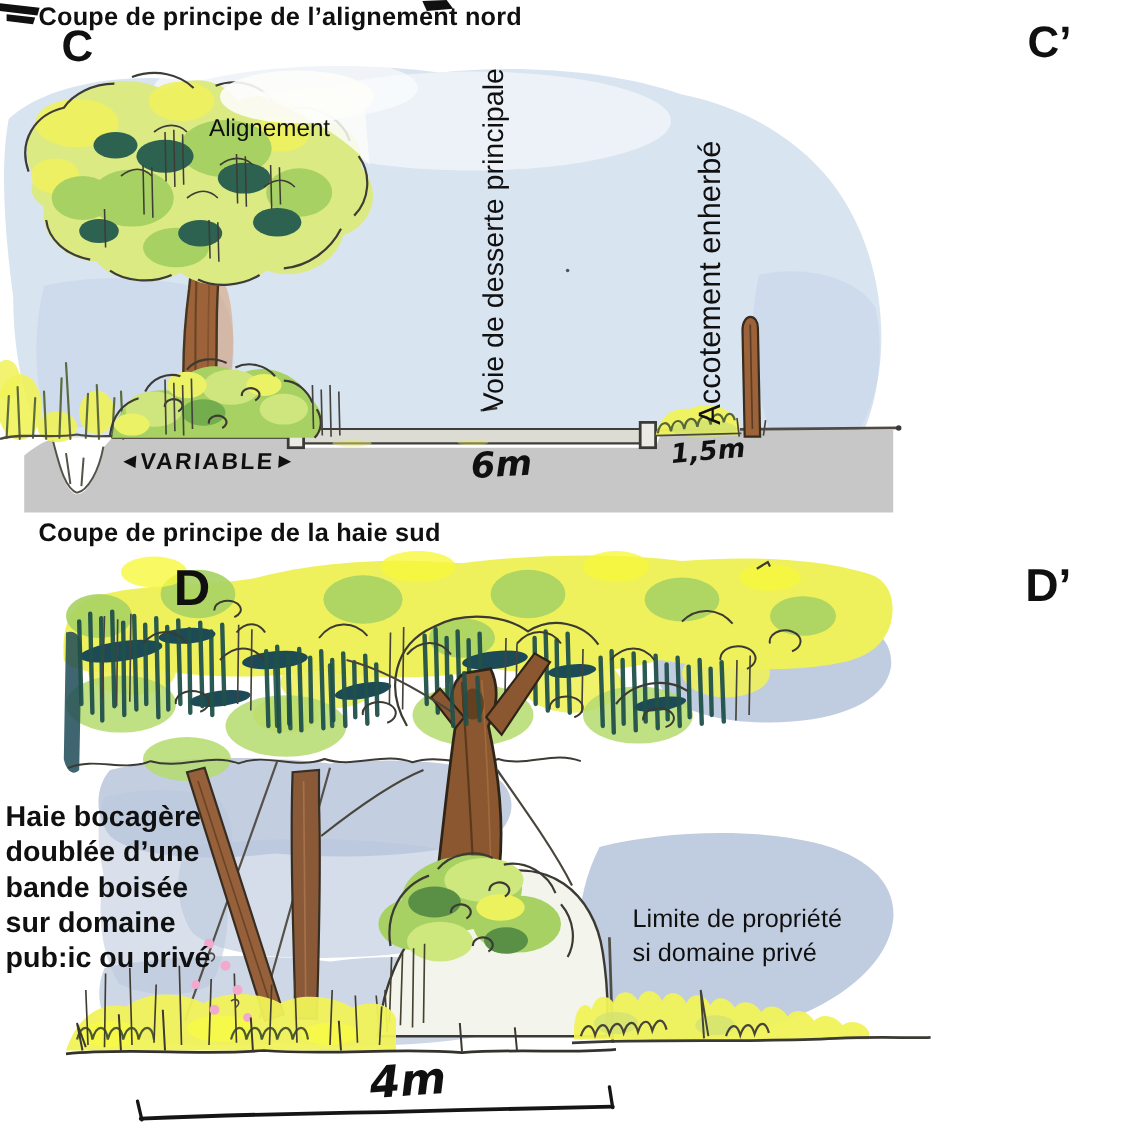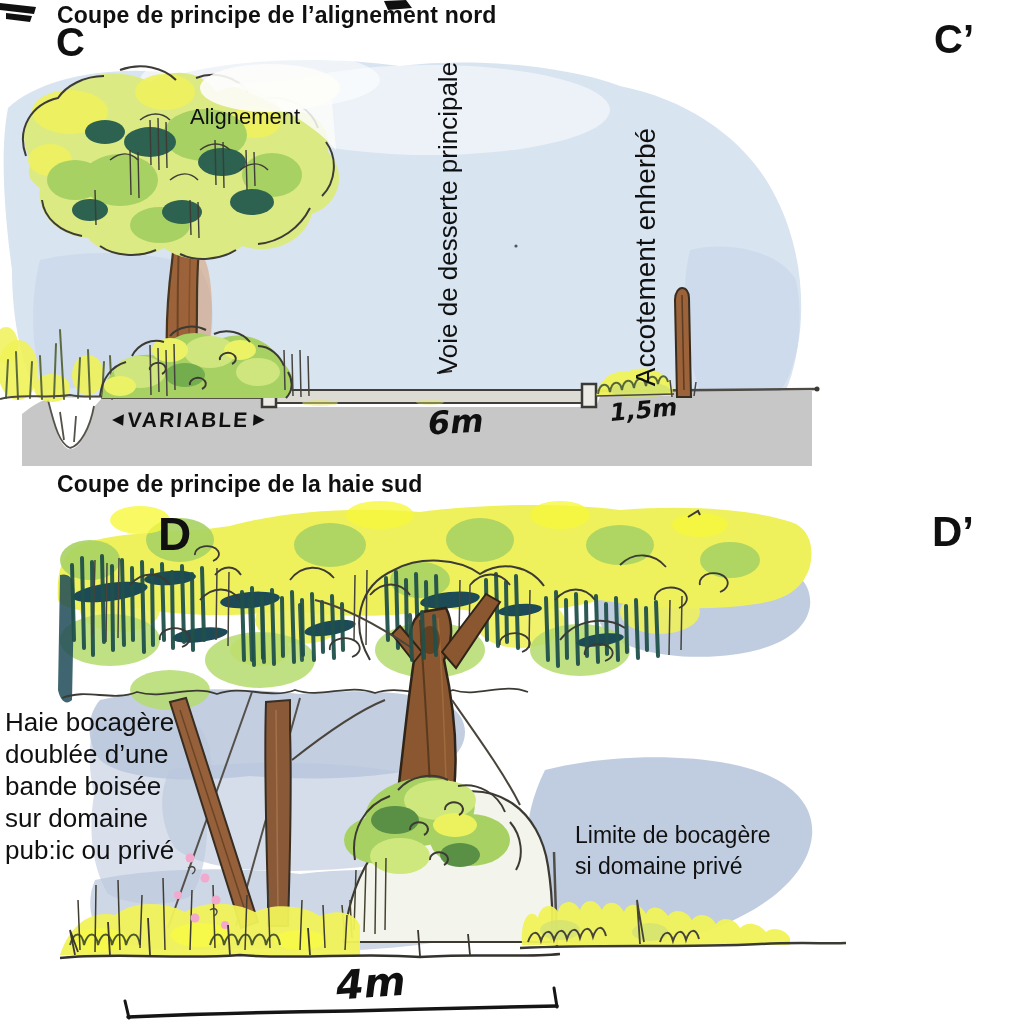--- a/index.html
+++ b/index.html
@@ -1,20 +1,20 @@
 <!DOCTYPE html>
 <html style="--ink: #1a1a1a; --sketch_line: #3e3c36; --canopy_yellow: #eef15c; --leaf_light: #dcea84; --leaf_green: #a7d163; --leaf_dark: #2d6150; --navy_green: #1d4a57; --trunk_brown: #9c6239; --sky_blue: #d9e4f1; --wash_blue: #b9c6dc; --ground_gray: #c7c7c7; --road_gray: #dcdcd5; --grass_yellow: #f0f258; --flower_pink: #f3a9ce;"><head>
 <meta charset="utf-8">
 <style>
   html,body{margin:0;padding:0;background:#ffffff;}
   #stage{position:relative;width:1030px;height:1030px;background:#ffffff;overflow:hidden;
          font-family:"Liberation Sans",sans-serif;}
   #stage svg{position:absolute;left:0;top:0;}
   .t{position:absolute;color:#101010;line-height:1.15;}
-  .title{font-weight:700;font-size:23px;letter-spacing:.2px;margin-left:22px;}
+  .title{font-weight:700;font-size:23px;letter-spacing:.2px;}
   .marker{font-weight:700;}
   .lbl{font-size:22px;}
   .pre{white-space:pre-line;}
   .vlbl{white-space:nowrap;transform:translate(-50%,-50%) rotate(-90deg);}
   .hand{font-family:"DejaVu Sans",sans-serif;font-weight:700;font-style:italic;}
   .handcaps{font-weight:700;font-size:21px;letter-spacing:2px;transform:skewX(-4deg);
             display:flex;align-items:center;gap:4px;}
   .handcaps .arr{font-family:"DejaVu Sans",sans-serif;font-size:15px;letter-spacing:0;}
 </style>
 </head>
@@ -331,23 +331,23 @@
   <span>VARIABLE</span>
   <span class="arr">▶</span>
 </div>
 <div class="t hand" style="left:428px;top:404px;font-size:32px;transform:rotate(-3deg);">6m</div>
 <div class="t hand" style="left:610px;top:397px;font-size:24px;transform:rotate(-5deg);">1,5m</div>
 
 <div class="t title" style="left:35px;top:471px;text-align:right;">Coupe de principe de la haie sud</div>
 <div class="t marker" style="left:158px;top:508px;font-size:46px;">D</div>
 <div class="t marker" style="left:932px;top:508px;font-size:42px;">D’</div>
 
-<div class="t lbl pre" style="left:5px;top:706px;font-size:26px;line-height:32px;">Haie bocagère
+<div class="t lbl pre" style="left:5px;top:726px;font-size:26px;line-height:32px;font-weight:bold;">Haie bocagère
 doublée d’une
 bande boisée
 sur domaine
 pub:ic ou privé</div>
-<div class="t lbl pre" style="left:575px;top:820px;font-size:23px;line-height:31px;">Limite de bocagère
+<div class="t lbl pre" style="left:575px;top:820px;font-size:23px;line-height:31px;">Limite de propriété
 si domaine privé</div>
 
 <div class="t hand" style="left:336px;top:960px;font-size:40px;transform:rotate(-4deg);">4m</div>
 
 </div>
 
 </body></html>

